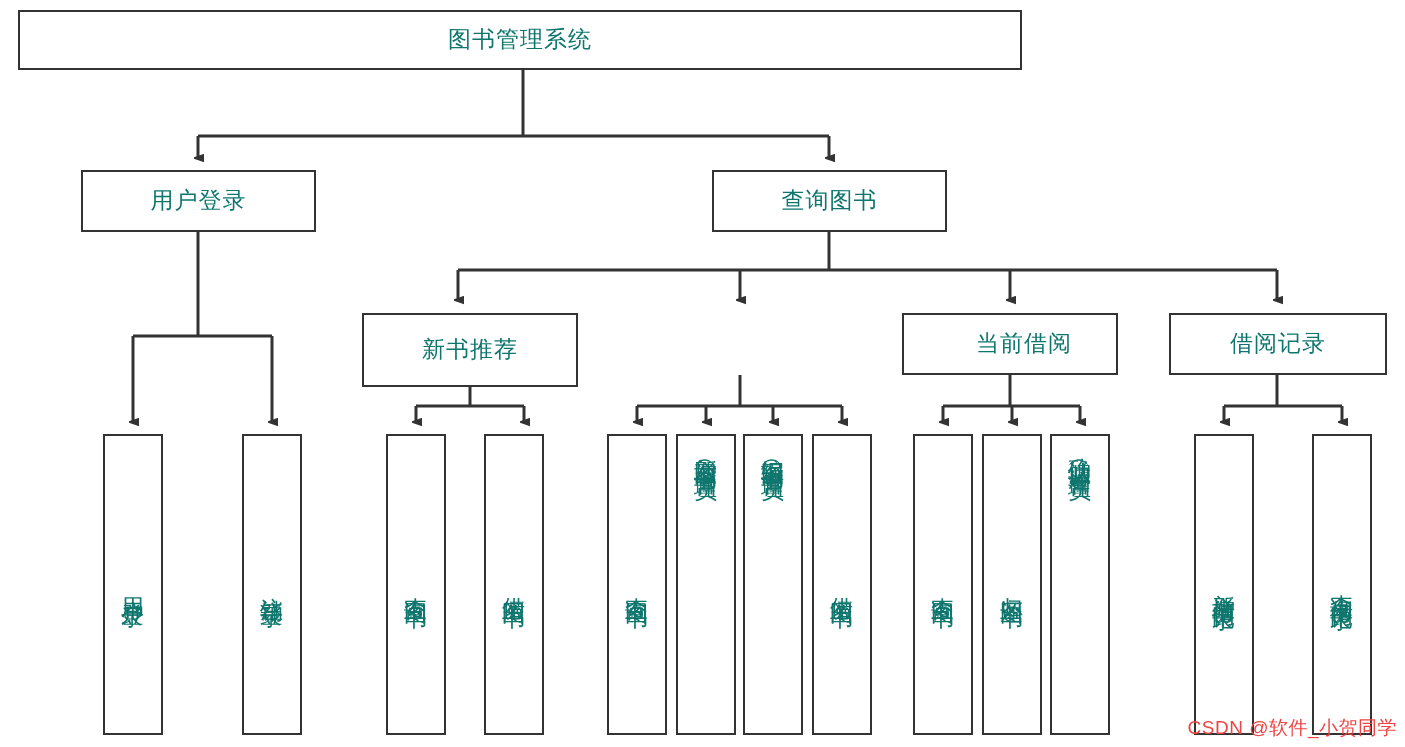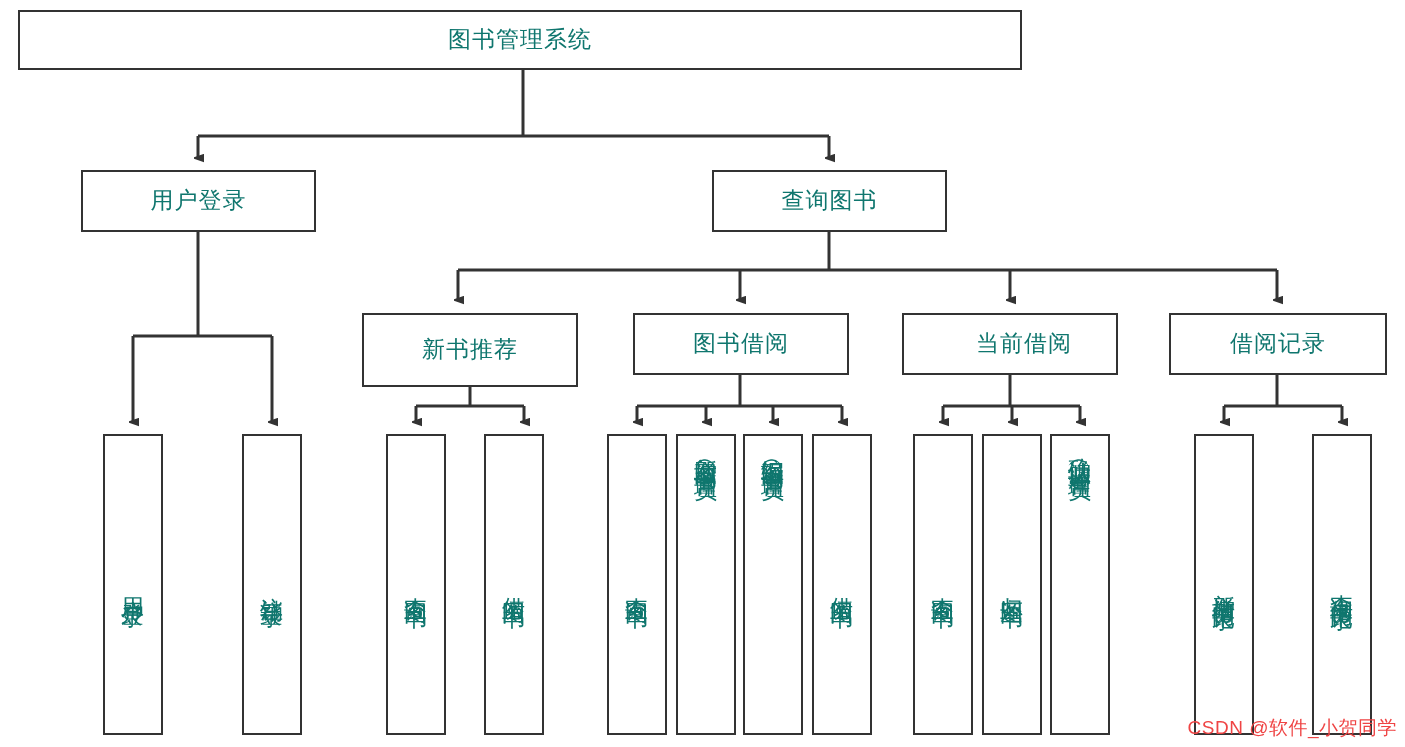--- a/index.html
+++ b/index.html
@@ -121,21 +121,20 @@
   </svg>
 
   <div class="node node-h" style="left:18px; top:10px; width:1004px; height:60px;">图书管理系统</div>
 
   <div class="node node-h" style="left:81px; top:170px; width:235px; height:62px;">用户登录</div>
 
   <div class="node node-h" style="left:712px; top:170px; width:235px; height:62px;">查询图书</div>
 
   <div class="node node-h" style="left:362px; top:313px; width:216px; height:74px;">新书推荐</div>
 
-  <div class="node node-h" style="left:633px; top:313px; width:216px; height:62px;">图书借阅</div>
 
   <div class="node node-h" style="left:902px; top:313px; width:216px; height:62px;padding-left:28px;">当前借阅</div>
 
   <div class="node node-h" style="left:1169px; top:313px; width:218px; height:62px;">借阅记录</div>
 
   <div class="node node-v" style="left:103px; top:434px; width:60px; height:301px;">用户登录</div>
 
   <div class="node node-v" style="left:242px; top:434px; width:60px; height:301px;">注销登录</div>
 
   <div class="node node-v" style="left:386px; top:434px; width:60px; height:301px;">查询图书</div>

